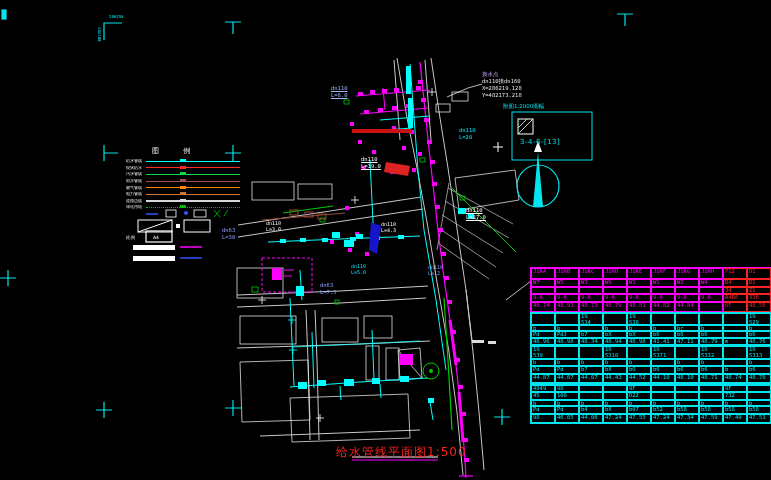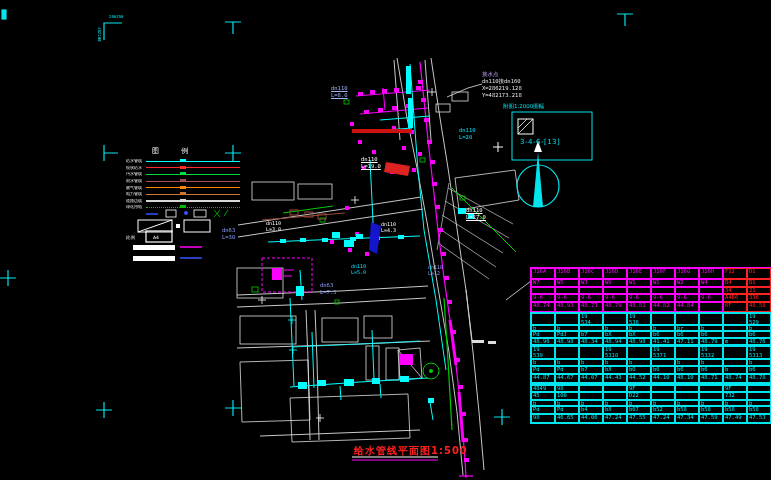--- a/index.html
+++ b/index.html
@@ -5,34 +5,34 @@
   html,body{margin:0;padding:0;background:#000;}
   #stage{position:relative;width:771px;height:480px;background:#000;overflow:hidden;
          font-family:"DejaVu Sans",sans-serif;}
   #stage svg{position:absolute;left:0;top:0;}
   
   #map-labels{position:absolute;left:0;top:0;width:771px;height:480px;pointer-events:none;}
   .mlab{position:absolute;white-space:pre-line;line-height:1.2;font-family:"DejaVu Sans Mono",monospace;}
   .mlab.u{text-decoration:underline;}
   .mlab.vert{writing-mode:vertical-rl;}
   
-  #legend-title{position:absolute;left:152px;top:146px;color:#fff;font-size:7px;letter-spacing:10px;}
+  #legend-title{position:absolute;left:152px;top:146px;color:#fff;font-size:7px;letter-spacing:10px;font-family:Liberation Mono, monospace;}
   #legend-rows{position:absolute;left:126px;top:158px;width:114px;}
   .lg-row{display:flex;align-items:center;height:6.6px;}
   .lg-lab{width:20px;font-size:4px;color:#eee;overflow:hidden;white-space:nowrap;line-height:1;}
   .lg-line{flex:1;height:0;border-top:1px solid;position:relative;}
   .lg-mark{position:absolute;left:34px;top:-2.5px;width:6px;height:3px;display:block;}
   
   #callout{position:absolute;left:482px;top:71px;width:74px;font-size:5.5px;line-height:1.3;
            color:#e8e8e8;font-family:"DejaVu Sans Mono",monospace;}
   #callout span{display:block;}
   #callout .c1{color:#c9a9ff;}
   #inset-caption{position:absolute;left:503px;top:103px;color:#00e5ee;font-size:5.5px;}
   #inset-code{position:absolute;left:520px;top:138px;color:#00e5ee;font-size:7px;letter-spacing:.5px;}
-  #sheet-title{position:absolute;left:354px;top:444px;color:#ff2020;font-size:10px;font-weight:bold;letter-spacing:1px;}
+  #sheet-title{position:absolute;left:336px;top:444px;color:#ff2020;font-size:12px;font-weight:normal;letter-spacing:1px;}
   
   #pipe-table{position:absolute;left:530px;top:267px;width:241px;height:156px;}
   .tgroup{position:absolute;left:0;display:grid;grid-template-columns:repeat(10,24px);border:1px solid;}
   .tcell{border:0.5px solid;font-size:5.5px;line-height:1.05;overflow:hidden;white-space:pre-line;
          padding:0 1px;font-family:"DejaVu Sans Mono",monospace;}
 </style>
 </head>
 <body>
 
 <div id="stage">

